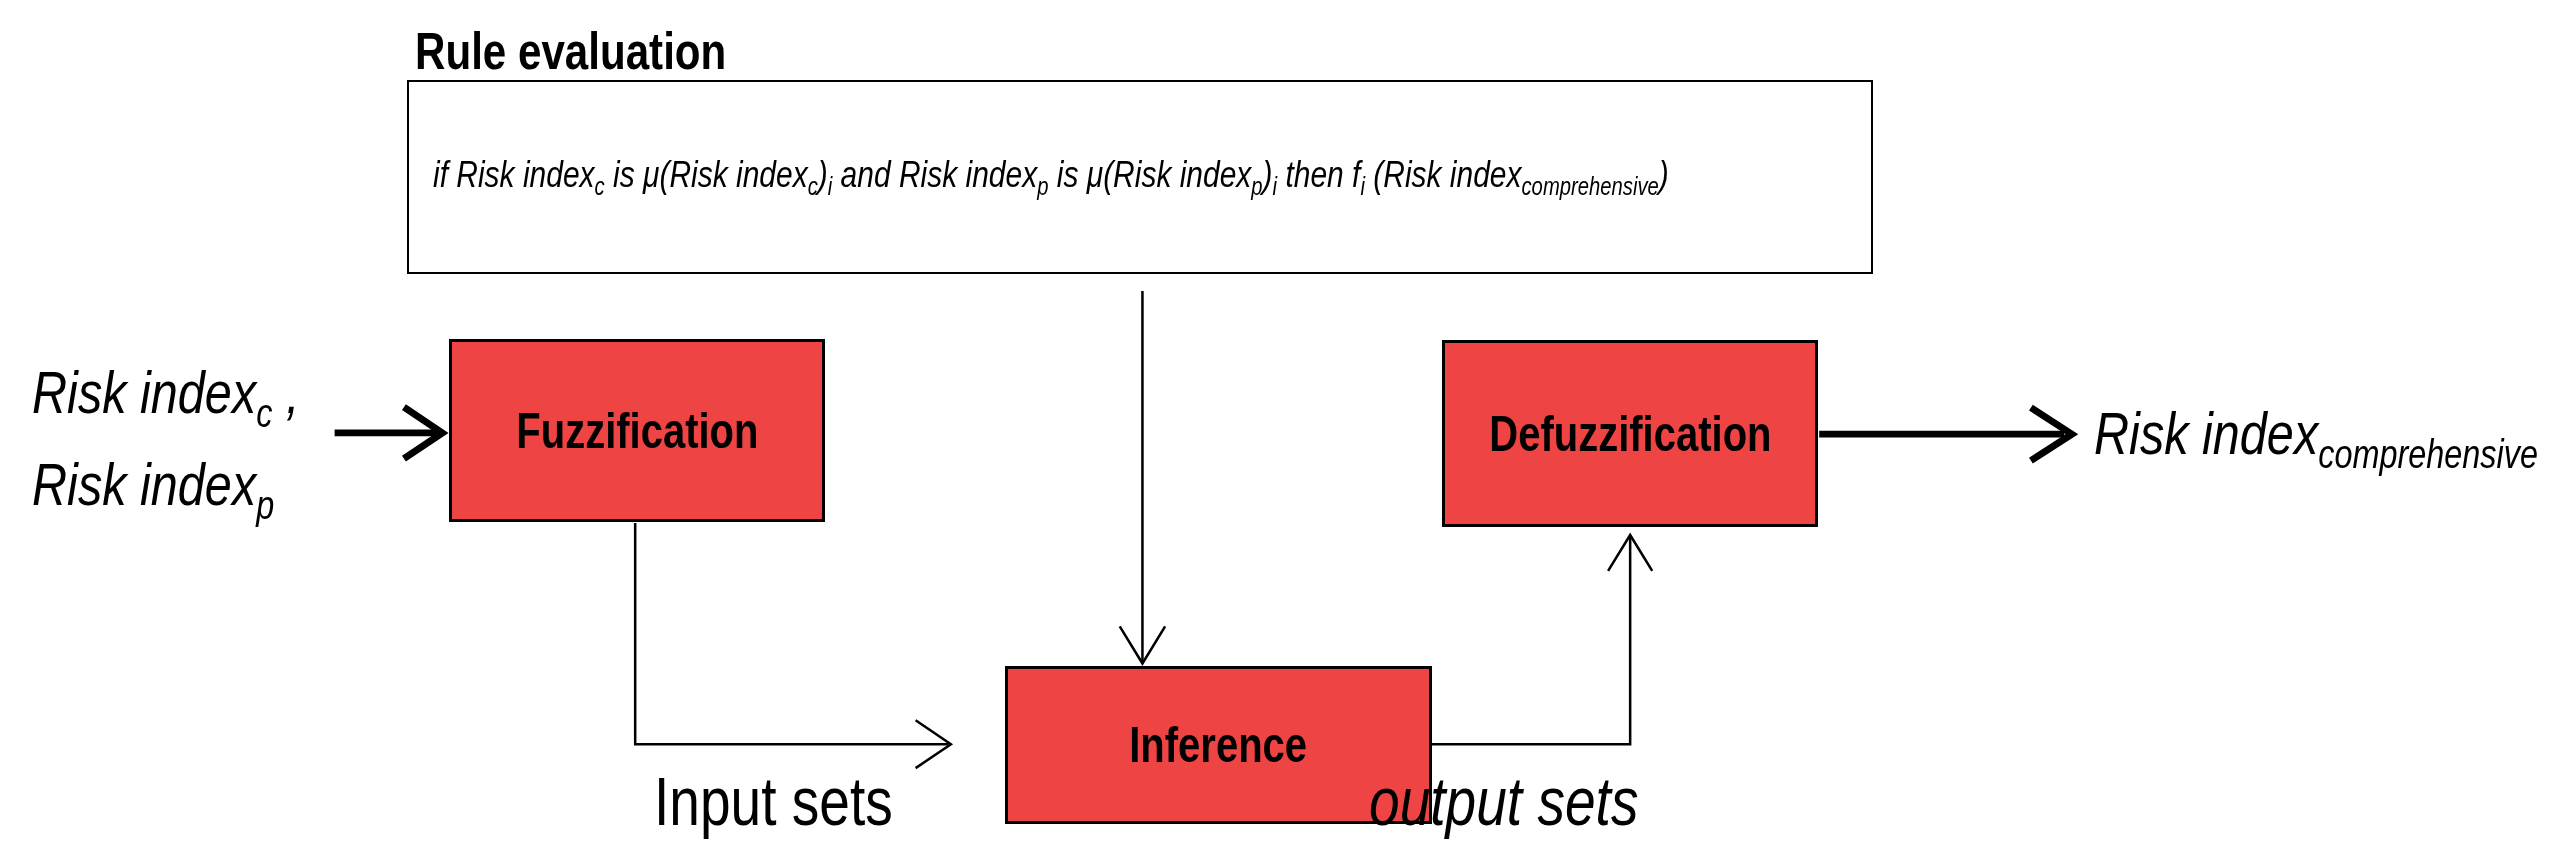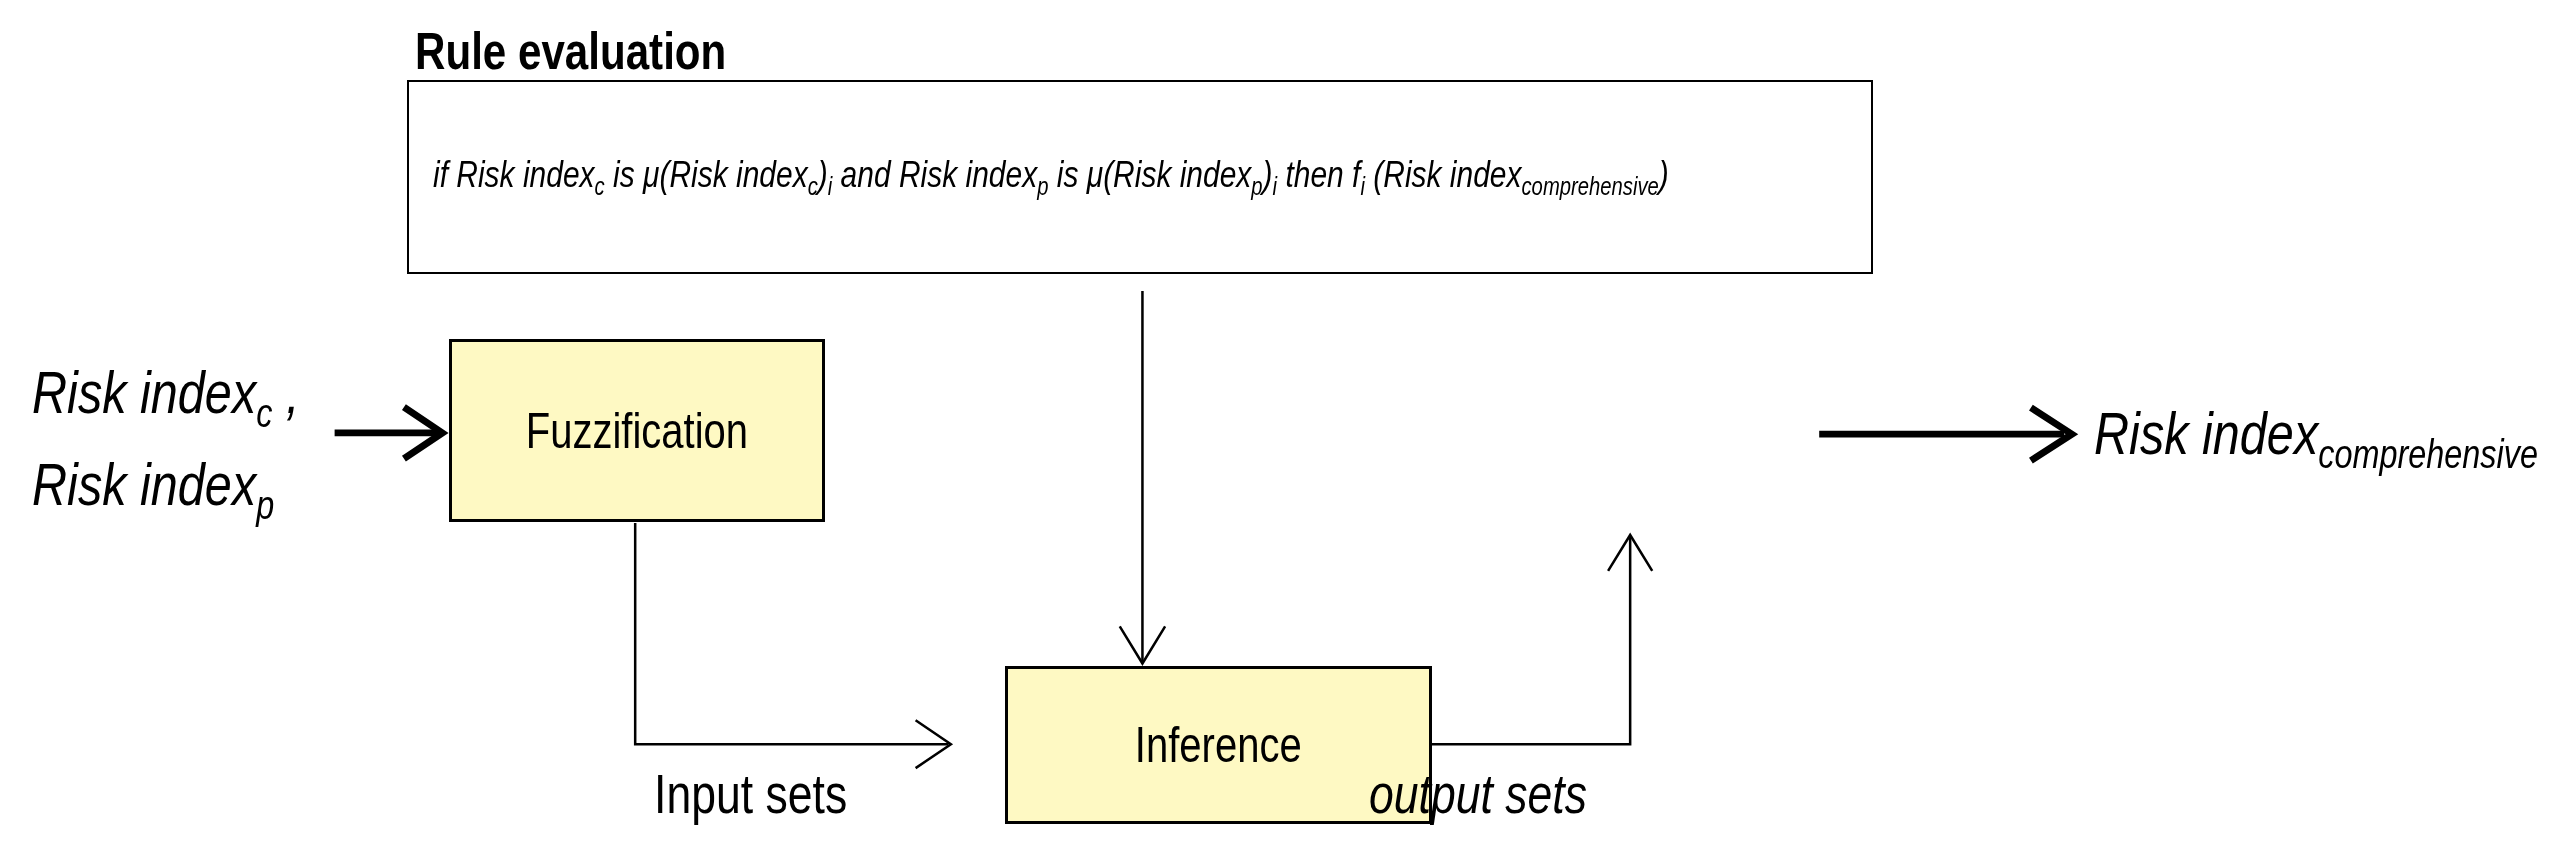--- a/index.html
+++ b/index.html
@@ -25,37 +25,37 @@
     position:absolute;left:407px;top:80px;width:1466px;height:194px;
     border:2.5px solid #000;box-sizing:border-box;background:#fff;
     display:flex;align-items:center;
   }
   .rule-text{
     font-size:37px;font-style:italic;white-space:nowrap;margin-left:24px;
   }
   .rule-text .sub{font-size:25px;vertical-align:-0.32em;}
 
   .pbox{
-    position:absolute;border:3.8px solid #000;box-sizing:border-box;background:#fef9c3;
+    position:absolute;border:3.8px solid #000;box-sizing:border-box;background:#ef4444;
     display:flex;align-items:center;justify-content:center;
-    font-weight:normal;font-size:50px;white-space:nowrap;
+    font-weight:bold;font-size:50px;white-space:nowrap;
   }
   .fuzz{left:449px;top:339px;width:376px;height:183px;}
   .defuzz{left:1442px;top:340px;width:376px;height:187px;}
   .infer{left:1005px;top:666px;width:427px;height:158px;}
 
   .io-label{
     position:absolute;font-style:italic;font-size:60px;line-height:71px;white-space:nowrap;
   }
   .io-label .subL{font-size:40px;font-style:italic;vertical-align:-0.35em;}
   .in-label{left:31.5px;top:357px;}
   .out-label{left:2094px;top:398px;}
 
   .sets-label{
-    position:absolute;font-size:55px;white-space:nowrap;
+    position:absolute;font-size:68px;white-space:nowrap;
   }
   .in-sets{left:654px;top:762px;}
   .out-sets{left:1369px;top:762px;font-style:italic;}
 </style>
 </head>
 <body>
 
 <div class="canvas">
 
   <svg class="overlay" viewBox="0 0 4086 1341">
@@ -92,20 +92,23 @@
   </div>
 
   <div class="pbox fuzz">
     <span class="condensed-c">Fuzzification</span>
   </div>
 
   <div class="pbox infer">
     <span class="condensed-c">Inference</span>
   </div>
 
+  <div class="pbox defuzz">
+    <span class="condensed-c">Defuzzification</span>
+  </div>
 
   <div class="io-label in-label">
     <div>
       <span class="condensed"><span>Risk index</span><span class="subL">c</span><span> ,</span></span>
     </div>
     <div>
       <span class="condensed"><span>Risk index</span><span class="subL">p</span></span>
     </div>
   </div>
 

